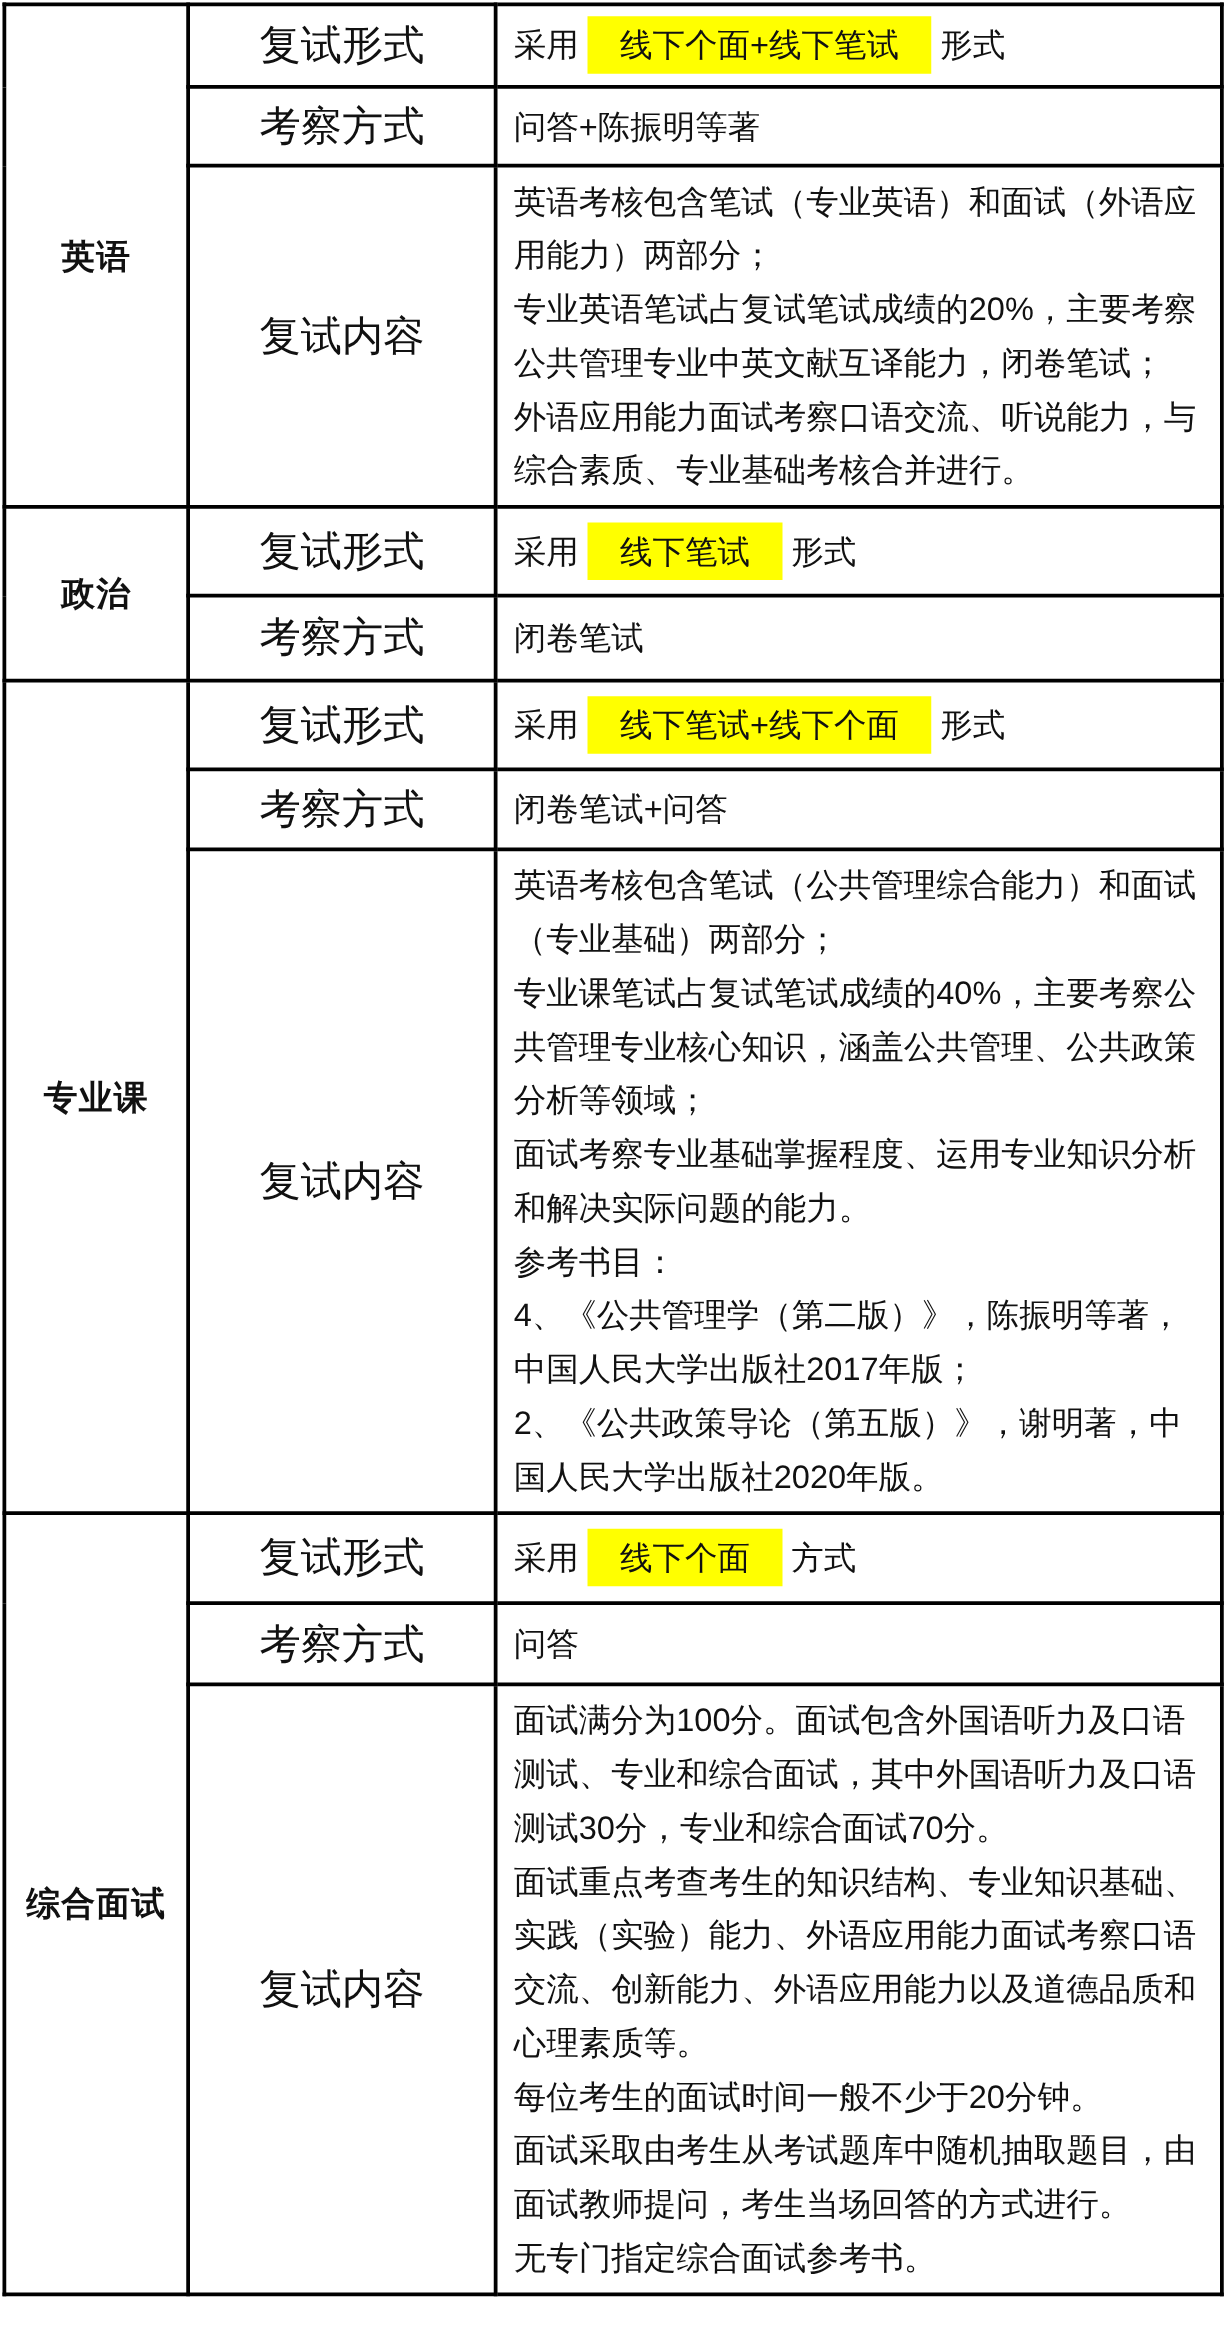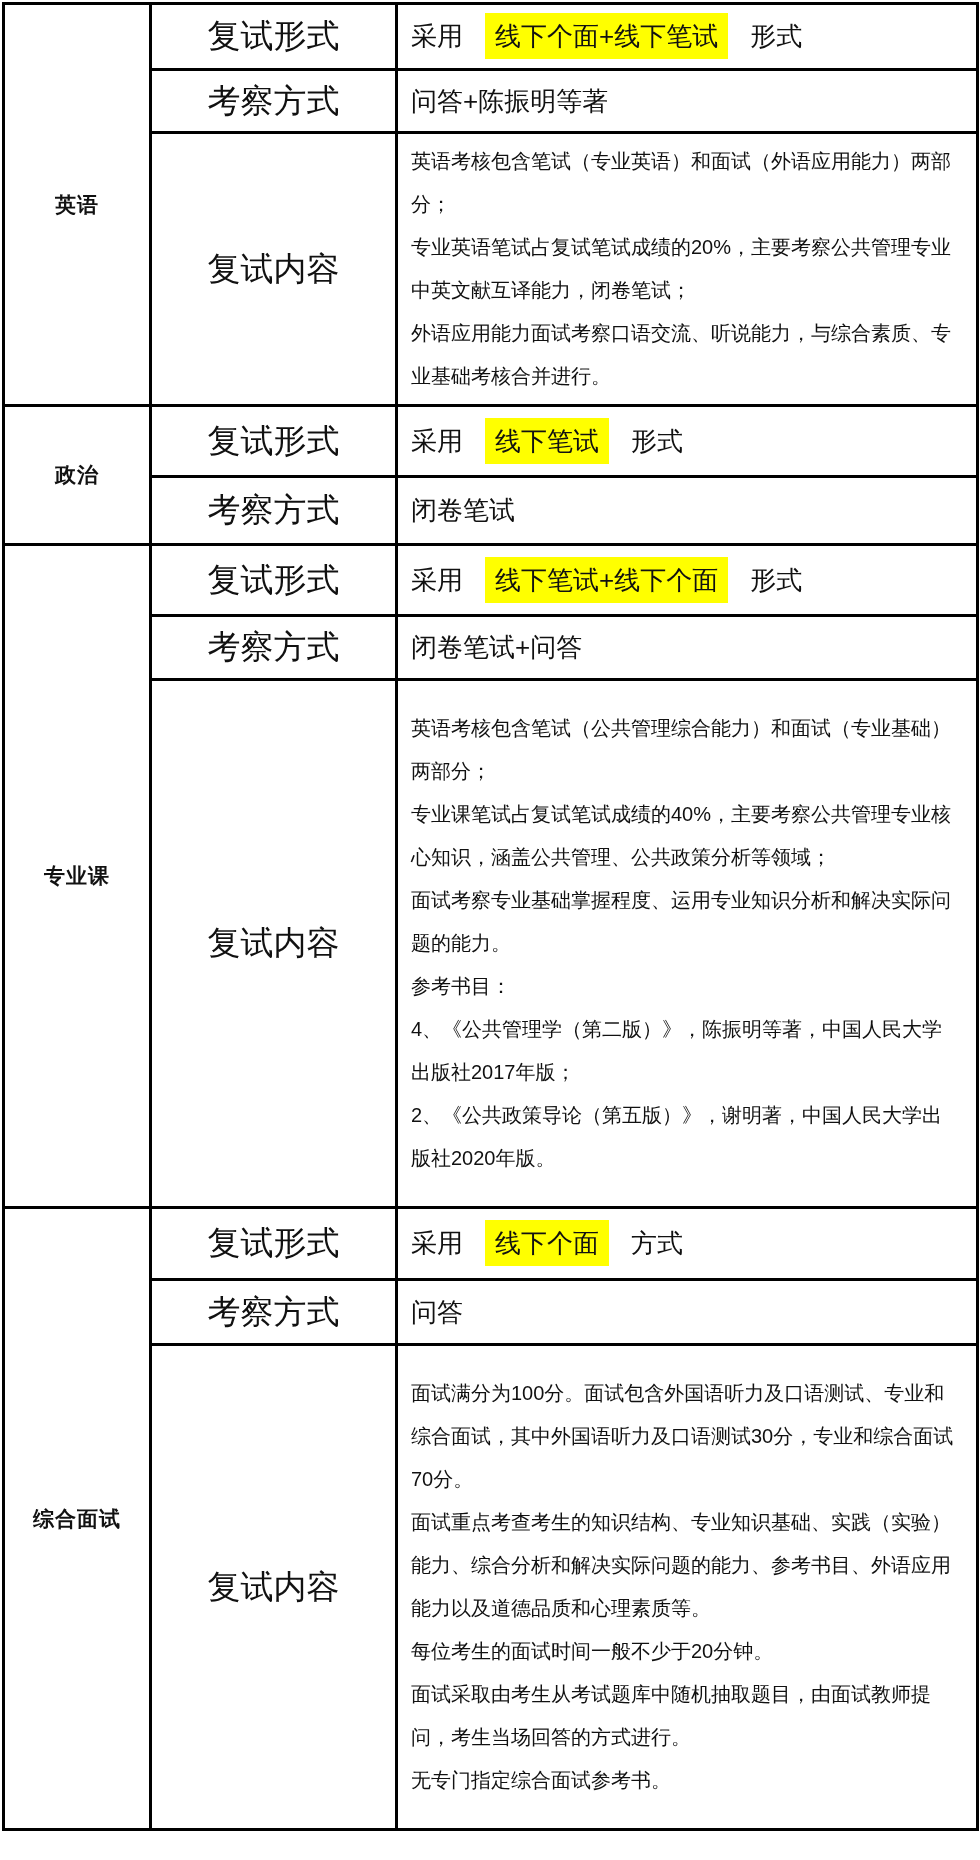--- a/index.html
+++ b/index.html
@@ -7,39 +7,39 @@
     width:980px;height:1860px;background:#ffffff;
     font-family:"Liberation Sans","DejaVu Sans",sans-serif;
     color:#111111;
   }
   table.retest{
     border-collapse:collapse;table-layout:fixed;
     width:974px;margin:2px 0 0 2px;
   }
   td{border:3px solid #000000;overflow:hidden;}
   td.subject{
-    font-weight:bold;font-size:21px;text-align:center;vertical-align:middle;
+    font-weight:bold;font-size:27px;text-align:center;vertical-align:middle;
     letter-spacing:1px;
   }
   td.rowlabel{
     font-size:33px;text-align:center;vertical-align:middle;
   }
   td.val{
     font-size:26px;vertical-align:middle;
     padding:4px 14px 4px 13px;
   }
   td.content{
-    font-size:20px;line-height:43px;vertical-align:middle;
+    font-size:26px;line-height:43px;vertical-align:middle;
     padding:6px 14px 6px 13px;
   }
   .para{margin:0;padding:0;}
   .hl{
     background:#ffff00;
-    padding:8px 10px;
-    margin:0 22px;
+    padding:8px 26px;
+    margin:0 7px;
   }
   tr.h66{height:66px;} tr.h63{height:63px;}
   tr.h71{height:71px;} tr.h68{height:68px;}
   tr.h64{height:64px;} tr.h72{height:72px;}
   tr.h65{height:65px;}
   tr.c270{height:270px;} tr.c528{height:528px;} tr.c485{height:485px;}
 </style>
 </head>
 <body>
 
@@ -106,20 +106,20 @@
     <td class="val"><span>采用</span><span class="hl">线下个面</span><span>方式</span></td>
   </tr>
   <tr class="h65">
     <td class="rowlabel">考察方式</td>
     <td class="val">问答</td>
   </tr>
   <tr class="c485">
     <td class="rowlabel">复试内容</td>
     <td class="content">
       <div class="para">面试满分为100分。面试包含外国语听力及口语测试、专业和综合面试，其中外国语听力及口语测试30分，专业和综合面试70分。</div>
-      <div class="para">面试重点考查考生的知识结构、专业知识基础、实践（实验）能力、综合分析和解决实际问题的能力、参考书目、外语应用能力以及道德品质和心理素质等。</div>
+      <div class="para">面试重点考查考生的知识结构、专业知识基础、实践（实验）能力、外语应用能力面试考察口语交流、创新能力、外语应用能力以及道德品质和心理素质等。</div>
       <div class="para">每位考生的面试时间一般不少于20分钟。</div>
       <div class="para">面试采取由考生从考试题库中随机抽取题目，由面试教师提问，考生当场回答的方式进行。</div>
       <div class="para">无专门指定综合面试参考书。</div>
     </td>
   </tr>
 </tbody>
   </table>
 
 </body></html>

